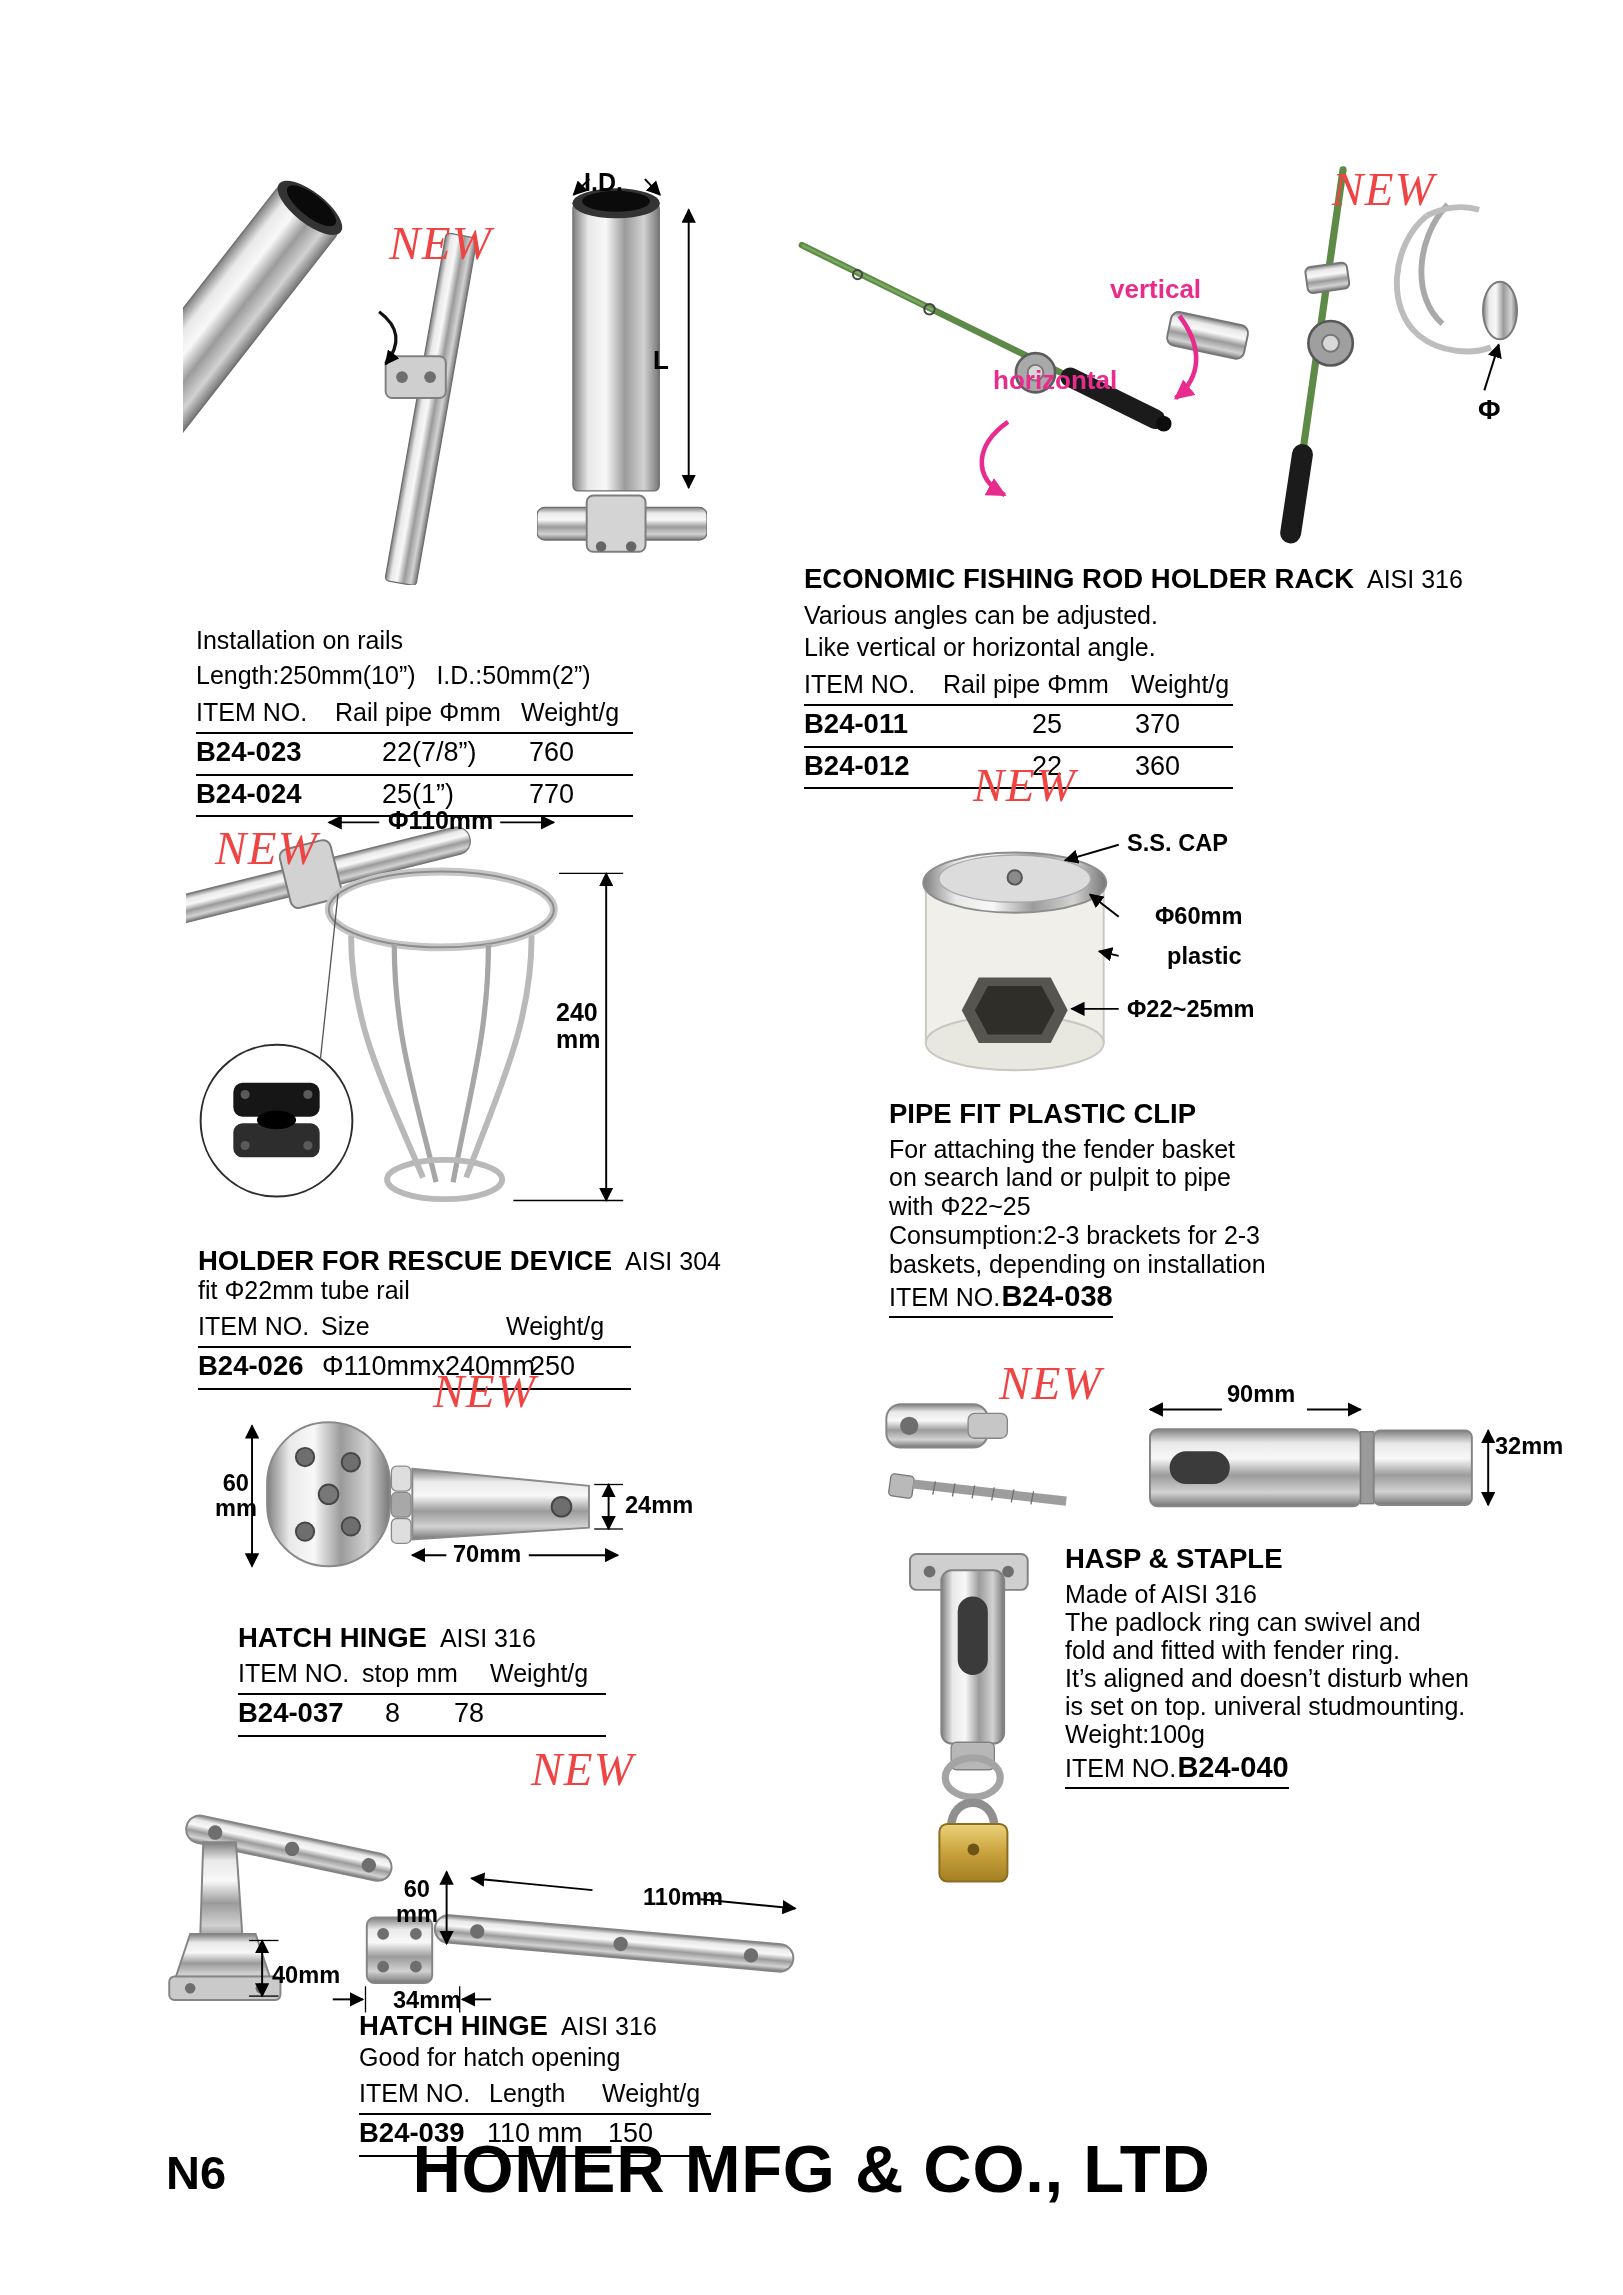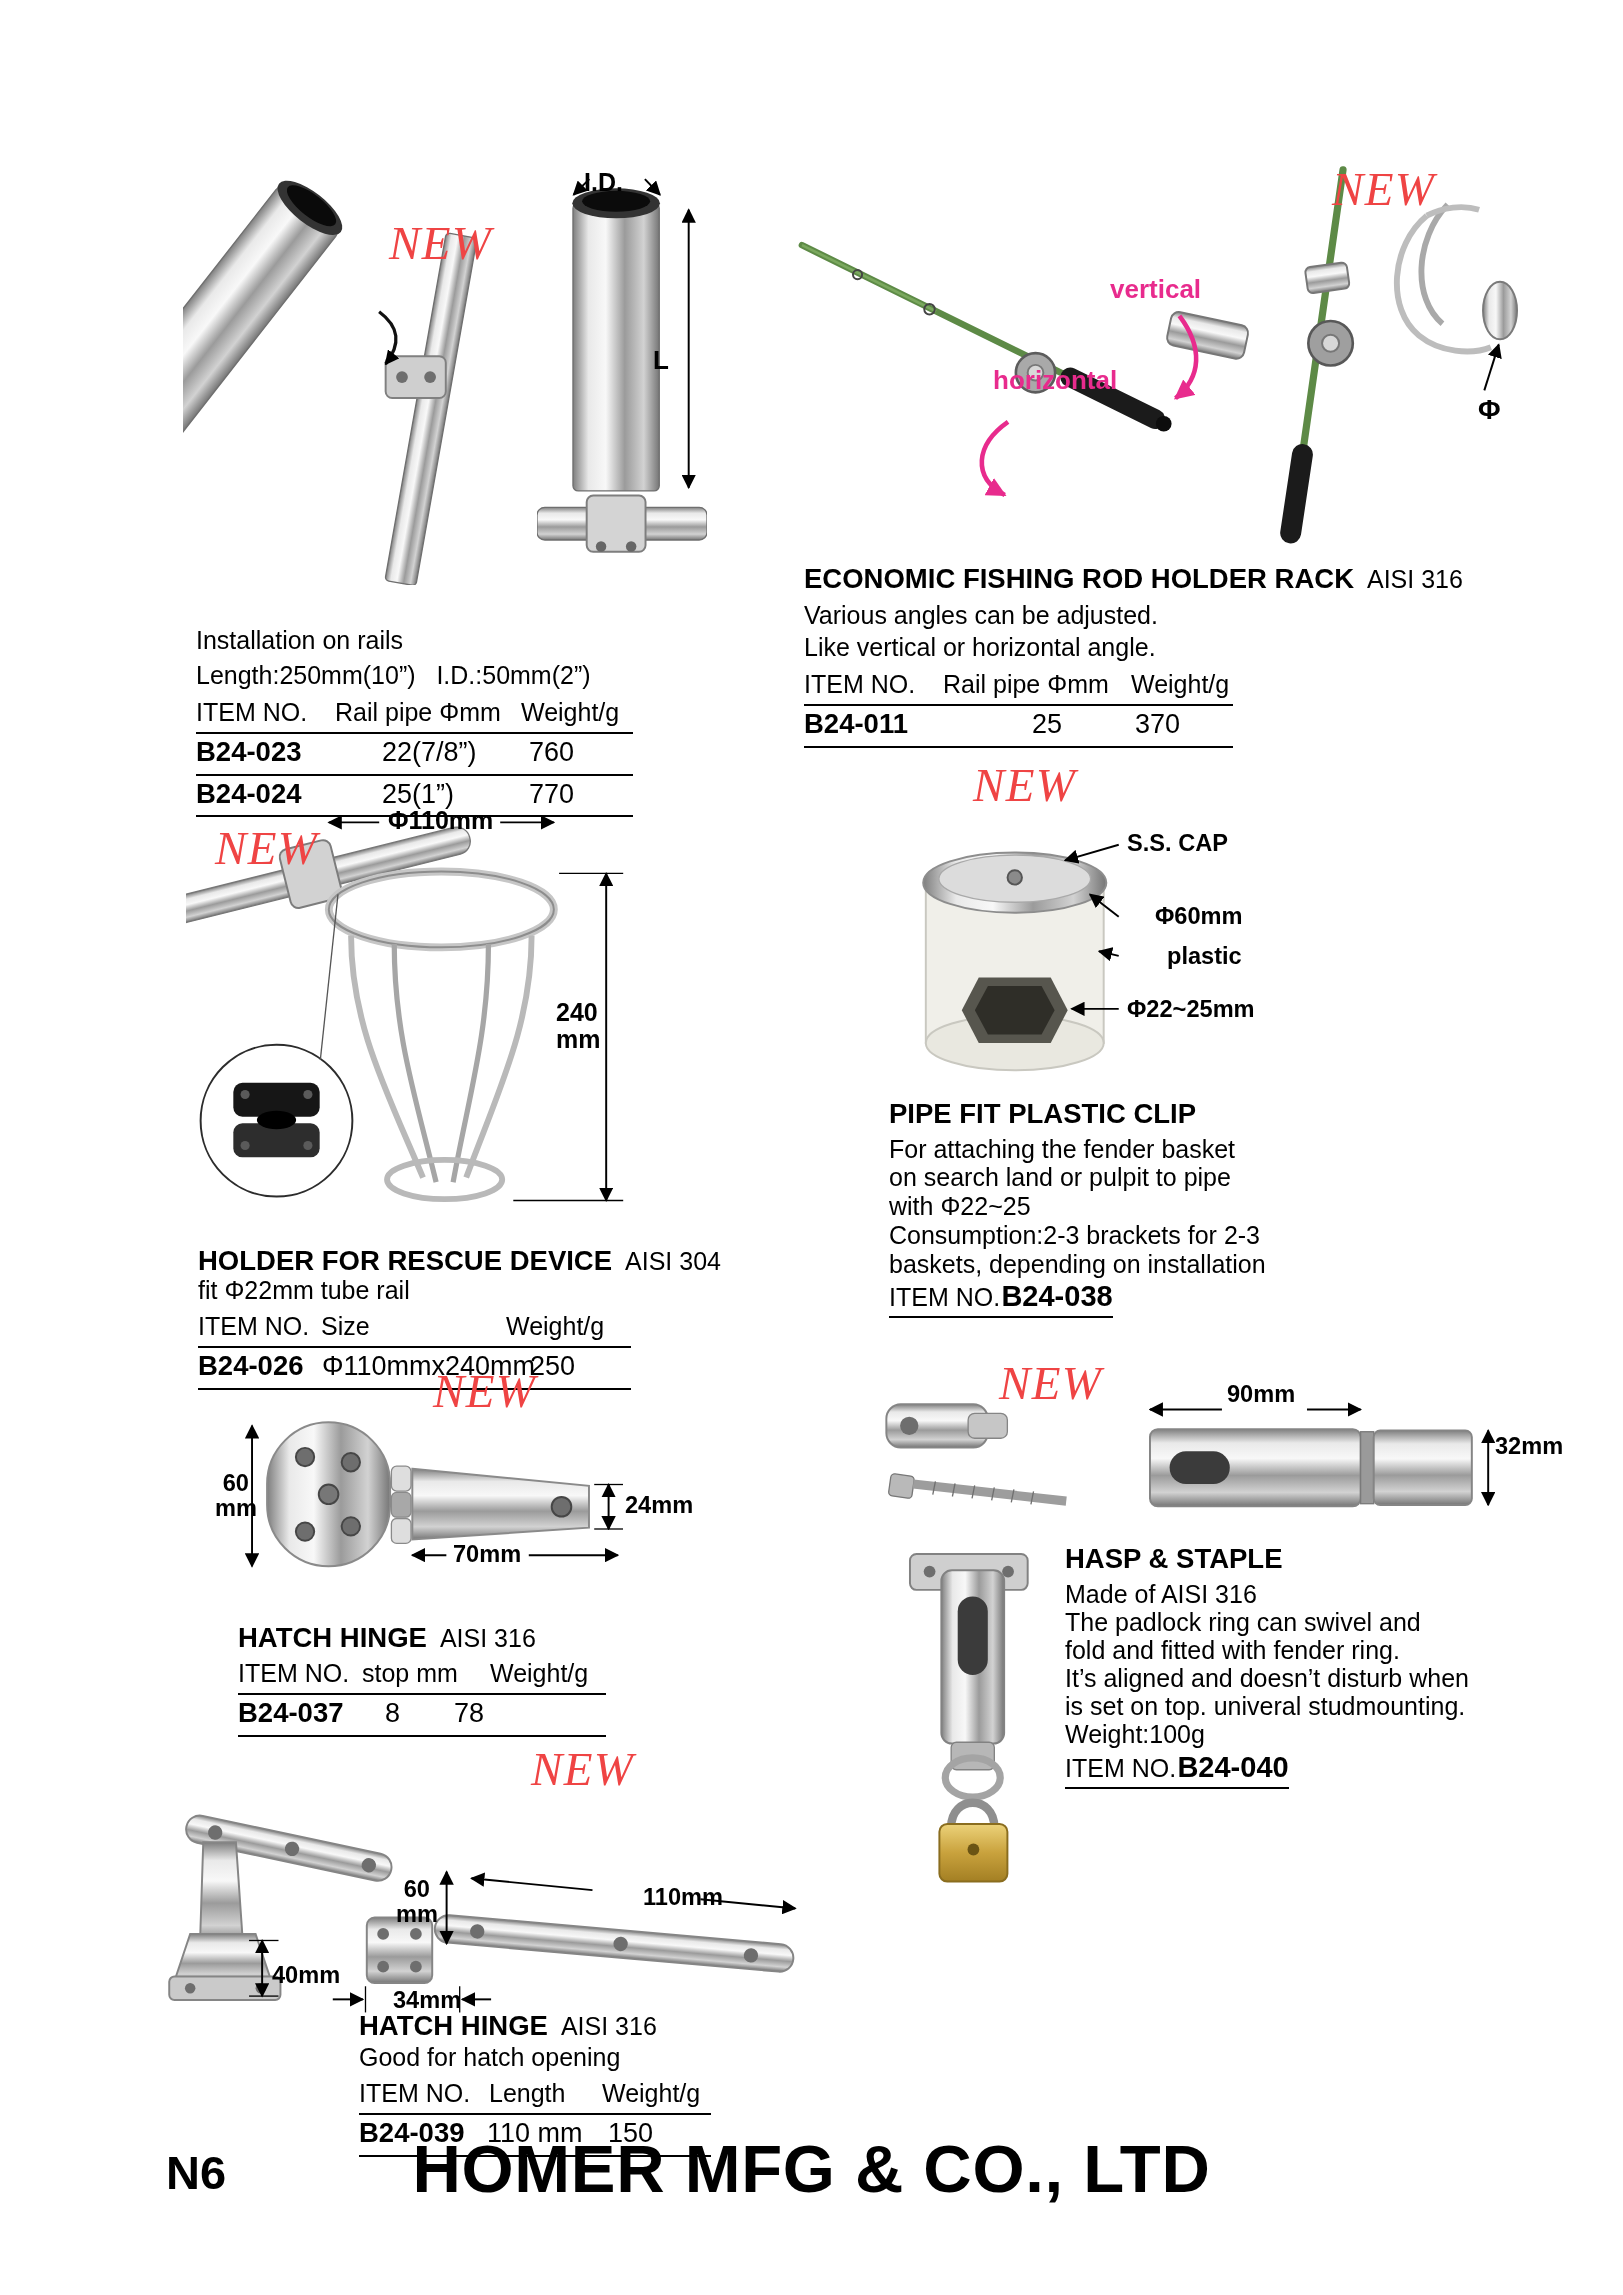--- a/index.html
+++ b/index.html
@@ -153,20 +153,25 @@
     <div class="t-row th">
       <span style="width:139px">ITEM NO.</span>
       <span style="width:188px">Rail pipe Φmm</span>
       <span>Weight/g</span>
     </div>
     <div class="t-row">
       <span class="item" style="width:228px">B24-011</span>
       <span class="cell" style="width:103px">25</span>
       <span class="cell">370</span>
     </div>
+    <div class="t-row">
+      <span class="item" style="width:228px">B24-012</span>
+      <span class="cell" style="width:103px">22</span>
+      <span class="cell">360</span>
+    </div>
   </div>
 
   <div class="abs" style="left:186px;top:808px">
     <svg width="442" height="435" viewBox="0 0 675 665">
       <g transform="rotate(-14 210 100)">
         <rect x="-30" y="80" width="470" height="42" rx="20" fill="url(#metalV)" stroke="#777" stroke-width="2"></rect>
       </g>
       <rect x="150" y="55" width="80" height="92" rx="12" fill="#d2d2d2" stroke="#7c7c7c" stroke-width="3" transform="rotate(-14 190 100)"></rect>
       <line x1="218" y1="22" x2="295" y2="22" stroke="#000" stroke-width="3" marker-start="url(#ah)"></line>
       <line x1="480" y1="22" x2="562" y2="22" stroke="#000" stroke-width="3" marker-end="url(#ah)"></line>

